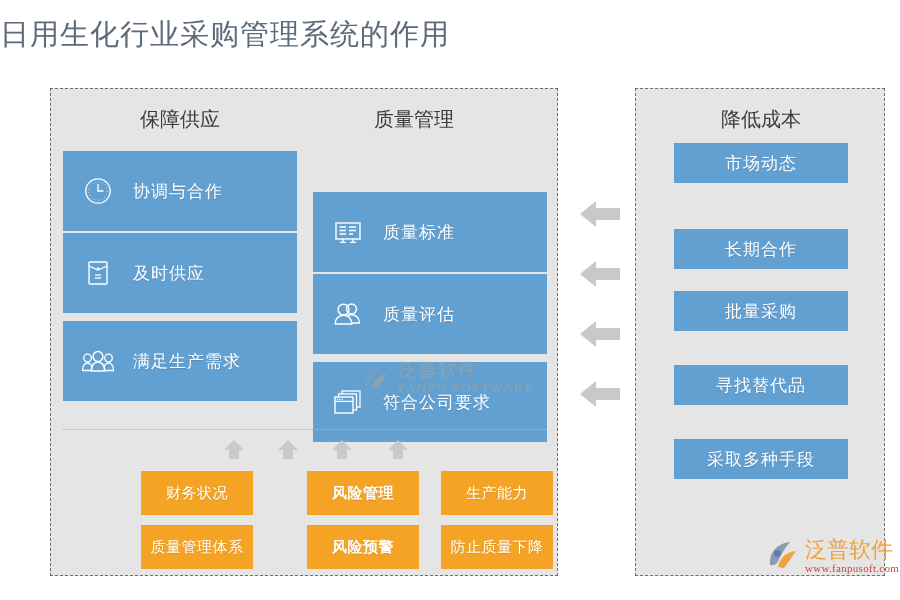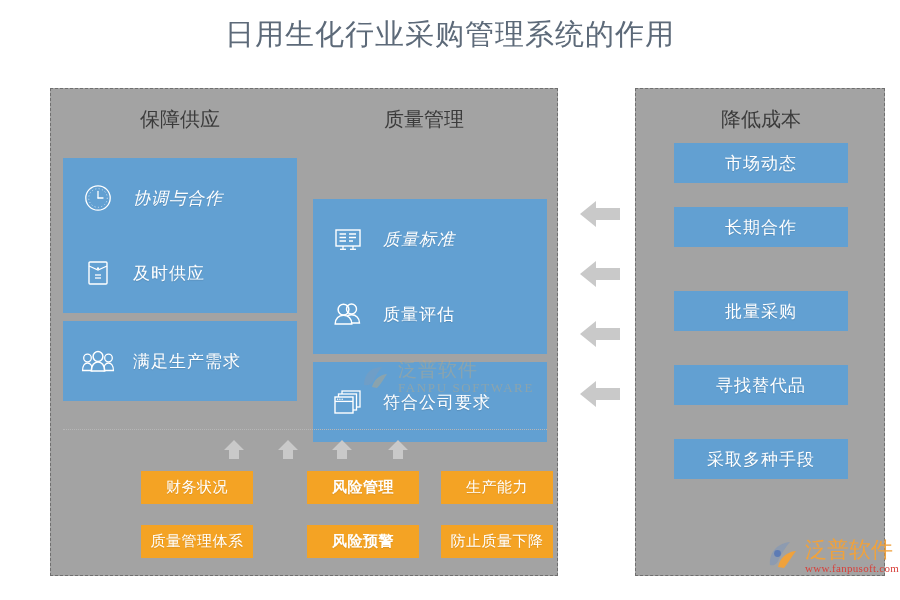--- a/index.html
+++ b/index.html
@@ -7,98 +7,98 @@
     width: 900px; height: 600px;
     background: #ffffff;
     font-family: "Liberation Serif", "DejaVu Serif", serif;
     overflow: hidden;
   }
   #stage { position: relative; width: 900px; height: 600px; background: #fff; }
 
   
   .page-title {
     position: absolute; left: 0; top: 14px; width: 900px;
-    text-align: center;
+    text-align: left;
     font-size: 29px; line-height: 40px;
     color: #5d6a79; letter-spacing: 1px;
     font-family: "Liberation Serif", "DejaVu Serif", serif;
   }
 
   
   .panel {
     position: absolute;
-    background: #a3a3a3;
+    background: #e5e5e5;
     border: 1px dashed #6f6f6f;
   }
   #left-panel  { left: 50px; top: 88px; width: 508px; height: 488px; }
   #right-panel { left: 635px; top: 88px; width: 250px; height: 488px; }
 
   .panel-header {
     position: absolute; top: 16px;
     text-align: center;
     font-size: 20px; line-height: 28px;
     color: #3b3b3b;
   }
   #hdr-supply  { left: 10px;  width: 238px; }
-  #hdr-quality { left: 254px; width: 238px; }
+  #hdr-quality { left: 244px; width: 238px; }
   #hdr-cost    { left: 0px;   width: 250px; }
 
   
   .card-grid { position: absolute; left: 12px; top: 56px; width: 484px; }
   .card {
     position: absolute;
     background: #62a0d2;
     display: flex; align-items: center;
     width: 234px; height: 80px;
   }
   .card .ico { width: 70px; display: flex; justify-content: center; align-items: center; }
   .card .ico svg { display: block; }
   .card .card-label {
     font-size: 17px; color: #ffffff; letter-spacing: 1px;
     text-shadow: 0 1px 1px rgba(0,0,0,.12);
   }
-  .c-r0 { top: 13px; font-style: italic; }  .c-r1 { top: 88px; } .c-r2 { top: 176px; }
+  .c-r0 { top: 6px; }  .c-r1 { top: 88px; } .c-r2 { top: 176px; }
   .c-c0 { left: 0px; } .c-c1 { left: 250px; margin-top: 41px; }
 
   
   .divider {
     position: absolute; left: 12px; top: 340px; width: 484px;
     border-top: 1px dotted #b7b7b7;
   }
 
   
   .up-arrows { position: absolute; left: 12px; top: 348px; width: 484px; height: 30px; }
   .up-arrow { position: absolute; top: 0; width: 26px; height: 26px; }
 
   
   .chips { position: absolute; left: 34px; top: 382px; width: 452px; }
   .chip {
     position: absolute;
     background: #f4a324;
     color: #ffffff;
     font-size: 15px;
     display: flex; align-items: center; justify-content: center;
-    height: 33px; width: 112px;
+    height: 44px; width: 112px;
     letter-spacing: .5px;
     text-shadow: 0 1px 1px rgba(0,0,0,.10);
   }
   .chip.wide { width: 112px; }
   .y-r0 { top: 0px; } .y-r1 { top: 54px; }
   .y-c0 { left: 56px; }  .y-c1 { left: 222px; font-weight: bold; } .y-c2 { left: 356px; }
 
   
   .cost-list { position: absolute; left: 38px; top: 54px; width: 174px; }
   .cost-item {
     position: absolute; left: 0; width: 174px; height: 40px;
     background: #62a0d2; color: #fff;
     display: flex; align-items: center; justify-content: center;
     font-size: 17px; letter-spacing: 1px;
     text-shadow: 0 1px 1px rgba(0,0,0,.12);
   }
-  .ci0 { top: 0px; } .ci1 { top: 64px; } .ci2 { top: 148px; }
+  .ci0 { top: 0px; } .ci1 { top: 86px; } .ci2 { top: 148px; }
   .ci3 { top: 222px; } .ci4 { top: 296px; }
 
   
   .mid-arrows { position: absolute; left: 578px; top: 196px; width: 52px; height: 216px; }
   .left-arrow { position: absolute; left: 0; width: 44px; height: 36px; }
   .la0 { top: 0px; } .la1 { top: 60px; } .la2 { top: 120px; } .la3 { top: 180px; }
 
   
   .wm-center {
     position: absolute; left: 360px; top: 360px;

